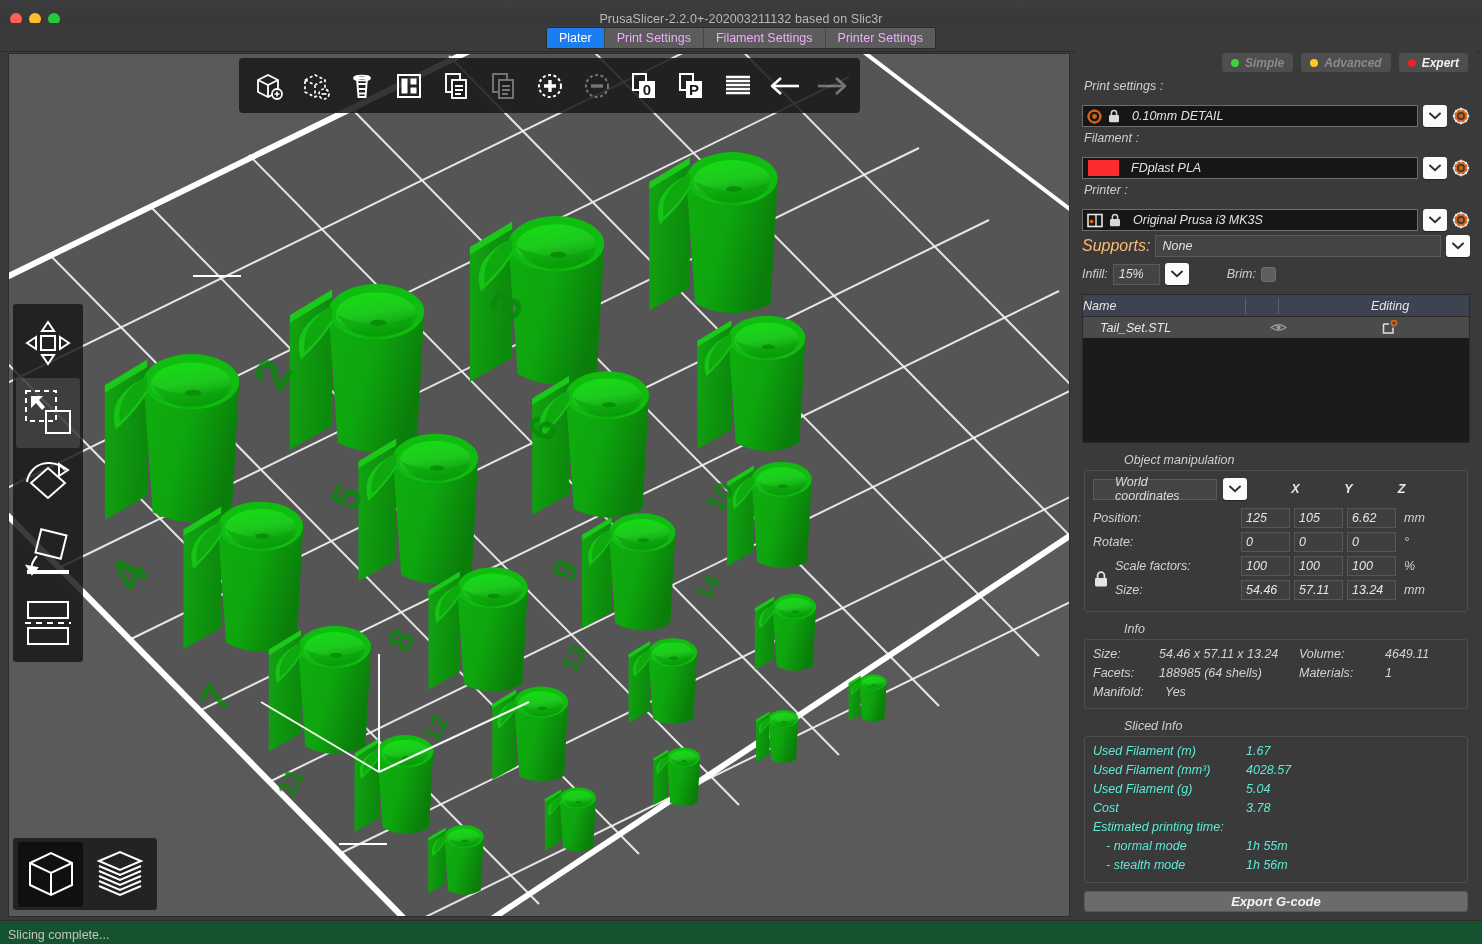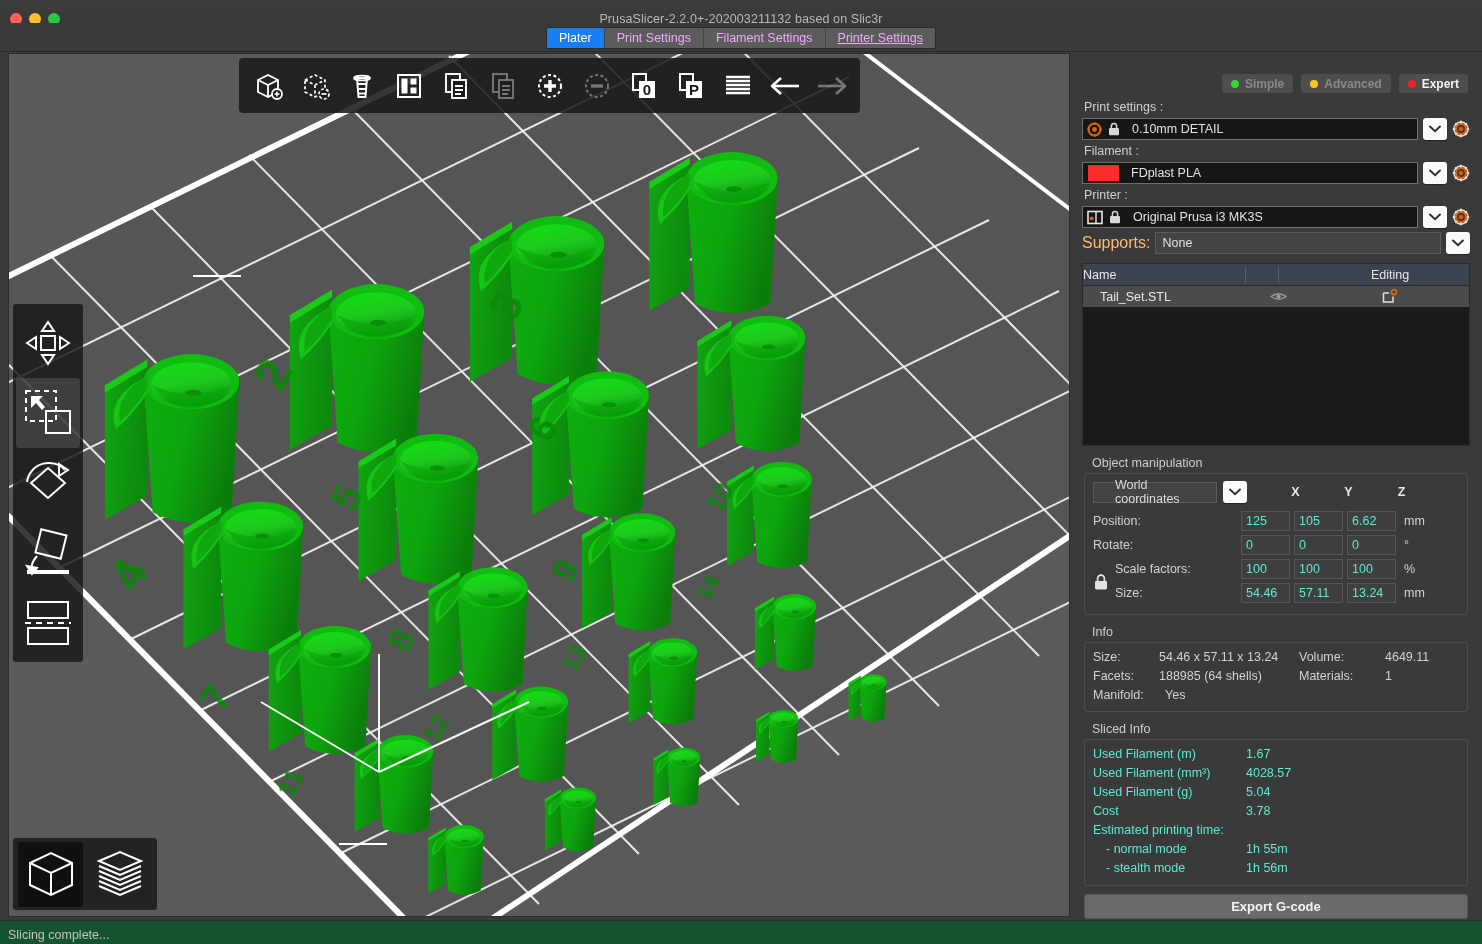--- a/index.html
+++ b/index.html
@@ -30,21 +30,21 @@
     position:absolute; left:0; top:23px; width:1482px; height:29px;
     background:#3a3a3a; display:flex; justify-content:center; align-items:flex-start;
     border-bottom:1px solid #2c2c2c;
   }
   #tabs { display:flex; height:22px; margin-top:4px; border:1px solid #2b2b2b; border-radius:2px; overflow:hidden; }
   .tab {
     padding:0 12px; height:100%; display:flex; align-items:center;
     font-size:12.5px; color:#f0abfc; background:#5c5c5c;
     border-right:1px solid #454545; cursor:default; white-space:nowrap;
   }
-  .tab:last-child{ border-right:none;text-decoration:underline; }
+  .tab:last-child{ border-right:none; }
   .tab.active { background:#1a7ef0; color:#fff; }
 
   
   #viewport {
     position:absolute; left:8px; top:53px; width:1062px; height:864px;
     background:#5a5a5a; overflow:hidden; border:1px solid #2e2e2e;
   }
   #plate-svg { position:absolute; left:0; top:0; }
   #models-svg { position:absolute; left:0; top:0; }
 
@@ -71,33 +71,33 @@
   #viewswitch {
     position:absolute; left:4px; bottom:6px; height:72px;
     background:rgba(26,26,26,.86); border-radius:3px;
     display:flex; align-items:center; padding:0 5px; gap:4px;
   }
   .vbtn { width:65px; height:65px; display:flex; align-items:center; justify-content:center; cursor:pointer; border-radius:3px; }
   .vbtn.sel { background:#101010; }
 
   
   #sidebar {
-    position:absolute; left:1076px; top:69px; width:400px; height:864px;
-    background:#3a3a3a; display:flex; flex-direction:column; padding:0 4px;
+    position:absolute; left:1076px; top:48px; width:400px; height:864px;
+    background:#3a3a3a; display:flex; flex-direction:column; padding:0 4px;font-style:italic;
   }
   #moderow { display:flex; justify-content:flex-end; gap:8px; padding:5px 4px 3px 0; }
   .modebtn {
     display:flex; align-items:center; gap:6px; height:19px;
     padding:0 9px; border-radius:3px; background:#4e4e4e;
     font-size:12px; font-weight:bold; color:#8a8a8a; cursor:pointer;
   }
   .modebtn.active { color:#f2f2f2; background:#4e4e4e; }
   .dot { width:8px; height:8px; border-radius:50%; }
 
-  .seclabel { font-size:12.5px; color:#cfcfcf; padding:4px 4px 4px 4px; }
+  .seclabel { font-size:12.5px; color:#cfcfcf; padding:4px 4px 12px 4px; }
 
   .comborow { display:flex; align-items:center; gap:5px; padding:0 2px; }
   .combo {
     flex:1; height:22px; background:#161616; border:1px solid #6d6d6d;
     display:flex; align-items:center; gap:6px; padding:0 4px;
     font-size:12.5px; color:#e2e2e2; cursor:pointer;
   }
   .combo .txt { padding-left:6px; }
   .dropbtn {
     width:24px; height:22px; background:#fbfbfb; border-radius:3px;
@@ -136,38 +136,38 @@
   .objrow {
     display:flex; height:21px; align-items:center; background:#4b4b4b;
     font-size:12.5px; color:#e8e8e8; cursor:pointer;
   }
   .objrow .n1 { flex:1; padding-left:17px; }
   .objrow .n2 { width:66px; display:flex; justify-content:center; }
   .objrow .n3 { width:158px; display:flex; justify-content:center; }
 
   
   .groupbox { margin:10px 4px 0 4px; position:relative; }
-  .grouptitle { font-size:12.5px; color:#cfcfcf; padding:0 4px 3px 8px; }
+  .grouptitle { font-size:12.5px; color:#cfcfcf; padding:0 4px 3px 8px;margin-left:32px; }
   .groupbody { border:1px solid #4e4e4e; border-radius:3px; padding:7px 8px 9px 8px; }
 
   #coordrow { display:flex; align-items:center; gap:6px; margin-bottom:6px; }
   .coordsel {
     width:124px; height:21px; background:#444; border:1px solid #5a5a5a;
     font-size:12.5px; color:#dcdcdc; display:flex; align-items:center; padding:0 21px;
   }
   .axis { width:62px; text-align:left; font-size:12.5px; font-weight:bold; color:#e8e8e8; }
   #axisheads { display:flex; margin-left:16px; gap:0; }
   #axisheads .axis { width:53px; text-align:center; }
 
   .manrow { display:flex; align-items:center; height:24px; }
   .manlabel { width:148px; font-size:12.5px; color:#d2d2d2; }
   .manlabel.ind { padding-left:22px; }
   .numfield {
     width:49px; height:20px; margin-right:4px; background:#3f3f3f; border:1px solid #565656;
-    font-size:12.5px; color:#5eead4; display:flex; align-items:center; padding:0 4px;
+    font-size:12.5px; color:#e5e5e5; display:flex; align-items:center; padding:0 4px;
   }
   .unit { font-size:12.5px; color:#d2d2d2; padding-left:4px; }
   #lockicon { position:absolute; left:10px; top:118px; width:14px; height:16px; }
 
   
   .inforow { display:flex; font-size:12.5px; color:#d2d2d2; line-height:19px; }
   .ik { width:66px; }
   .iv { width:140px; }
   .ik2 { width:86px; }
 
@@ -656,20 +656,32 @@
   <div id="suprow">
     <span class="lbl">Supports:</span>
     <div class="flatfield">None</div>
     <div class="dropbtn">
       <svg width="12" height="8" viewBox="0 0 12 8">
           <path d="M1 1.5 L6 6.2 L11 1.5" fill="none" stroke="#2e2e2e" stroke-width="1.9" stroke-linecap="round"></path>
         </svg>
     </div>
   </div>
 
+  <div id="infillrow">
+    <span class="lbl" style="font-size:12.5px;color:#cfcfcf">Infill:</span>
+    <div class="smallfield">15%</div>
+    <div class="dropbtn">
+      <svg width="12" height="8" viewBox="0 0 12 8">
+          <path d="M1 1.5 L6 6.2 L11 1.5" fill="none" stroke="#2e2e2e" stroke-width="1.9" stroke-linecap="round"></path>
+        </svg>
+    </div>
+    <span style="width:28px"></span>
+    <span class="lbl" style="font-size:12.5px;color:#cfcfcf">Brim:</span>
+    <div class="checkbox"></div>
+  </div>
 
   <div id="objlist">
     <div id="objhead">
       <div class="c1">Name</div>
       <div class="c2"></div>
       <div class="c3"></div>
       <div class="c4">Editing</div>
     </div>
     <div class="objrow">
       <div class="n1">Tail_Set.STL</div>

